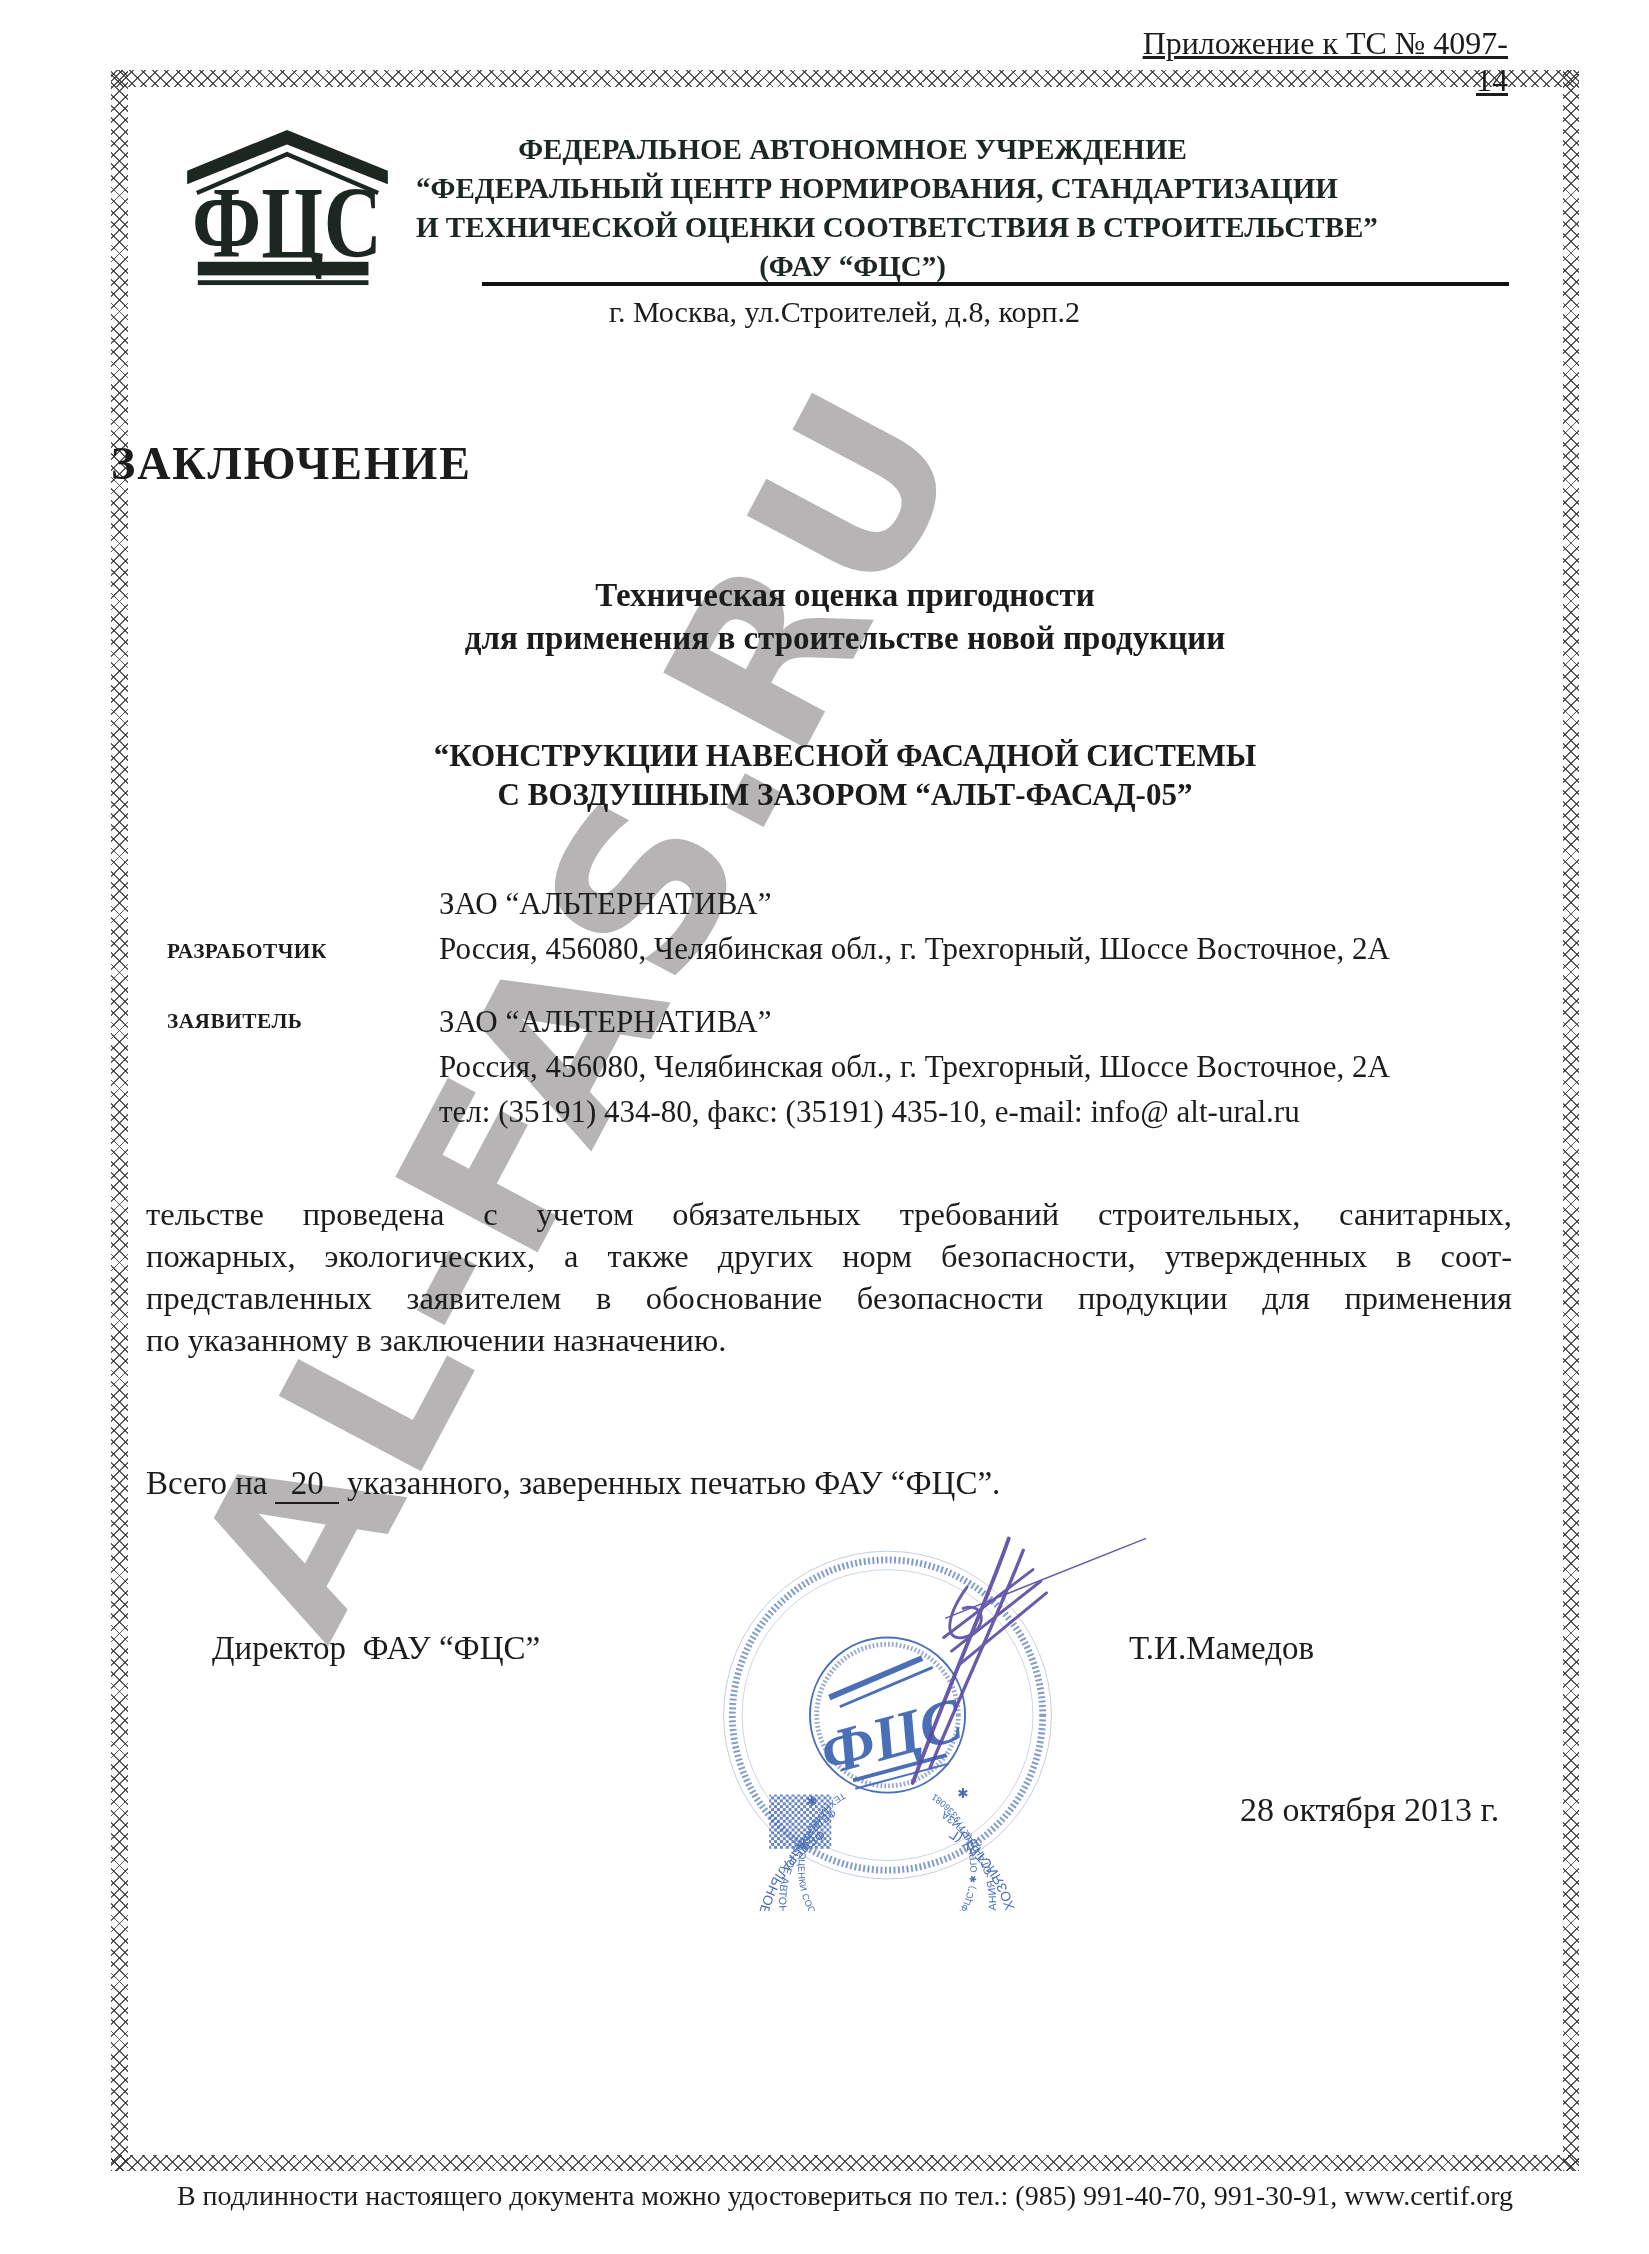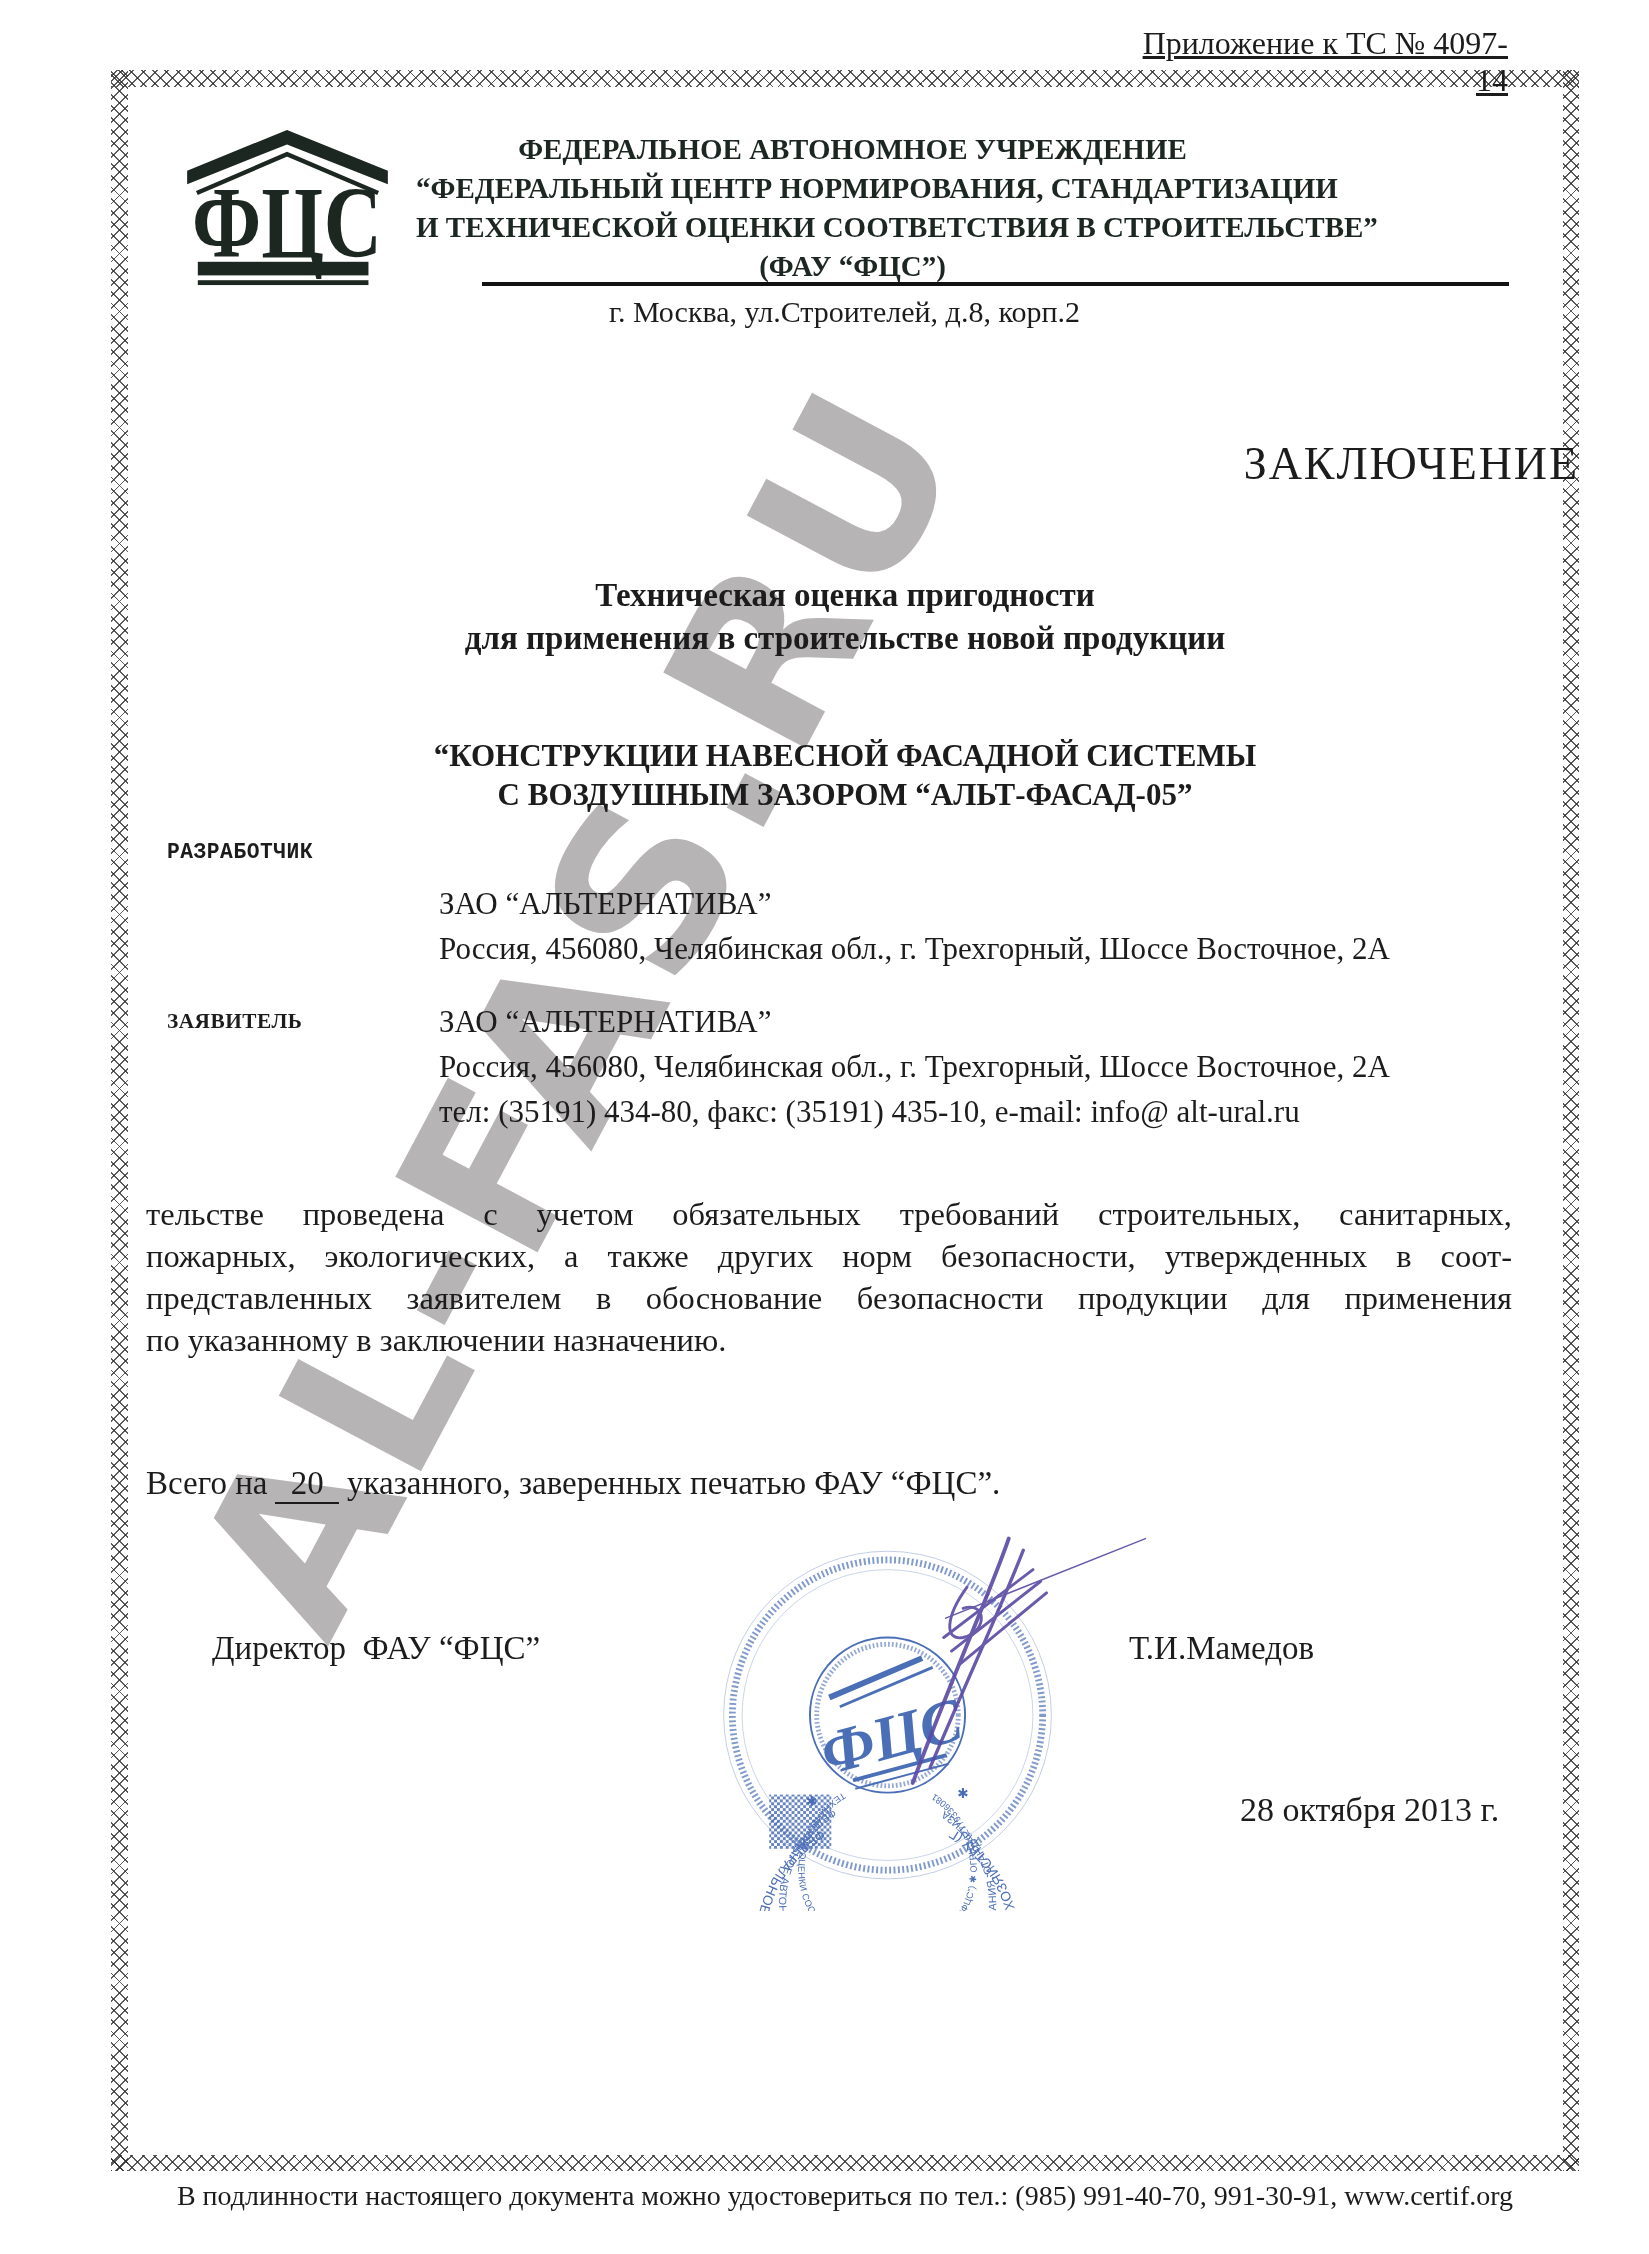--- a/index.html
+++ b/index.html
@@ -38,22 +38,22 @@
     color:#b3b0b0; opacity:.95; z-index:2; white-space:nowrap;
   }
 
   .logo { left:185px; top:128px; z-index:5; }
 
   .org-block { left:408px; top:130px; width:873px; text-align:center; z-index:5;margin-left:8px; }
   .org-line { font-weight:bold; font-size:29px; line-height:39px; color:#1d2722; white-space:nowrap; }
   .hdr-divider { left:482px; top:282px; width:1027px; height:3.9px; background:#121212; z-index:5; }
   .org-address { left:408px; top:295px; width:873px; text-align:center; font-size:30px; z-index:5; }
 
-  .doc-title { left:111px; top:437px; width:1468px; text-align:right;
-    font-size:46px; font-weight:normal; letter-spacing:1.9px; z-index:5; }
+  .doc-title { left:111px; top:437px; width:1468px; text-align:left;
+    font-size:46px; font-weight:bold; letter-spacing:1.9px; z-index:5; }
 
   .subtitle { left:111px; top:574px; width:1468px; text-align:center; z-index:5; }
   .subtitle div { font-size:33px; font-weight:bold; line-height:43px; }
 
   .product { left:111px; top:736px; width:1468px; text-align:center; z-index:5; }
   .product div { font-size:31px; font-weight:bold; line-height:39px; }
 
   .party-label { left:167px; font-size:21.3px; font-weight:bold; letter-spacing:0.5px; z-index:5; }
   .party-value { left:439px; width:1087px; font-size:31px; line-height:45px; z-index:5; }
 
@@ -108,21 +108,21 @@
 <div class="abs subtitle">
   <div>Техническая оценка пригодности</div>
   <div>для применения в строительстве новой продукции</div>
 </div>
 
 <div class="abs product">
   <div>“КОНСТРУКЦИИ НАВЕСНОЙ ФАСАДНОЙ СИСТЕМЫ</div>
   <div>С ВОЗДУШНЫМ ЗАЗОРОМ “АЛЬТ-ФАСАД-05”</div>
 </div>
 
-<div class="abs party-label" style="top:840px;font-family:Liberation Mono, monospace;">РАЗРАБОТЧИК</div>
+<div class="abs party-label" style="top:939px;">РАЗРАБОТЧИК</div>
 <div class="abs party-value" style="top:881px;">
   <div>ЗАО “АЛЬТЕРНАТИВА”</div>
   <div>Россия, 456080, Челябинская обл., г. Трехгорный, Шоссе Восточное, 2А</div>
 </div>
 
 <div class="abs party-label" style="top:1009px;">ЗАЯВИТЕЛЬ</div>
 <div class="abs party-value" style="top:999px;">
   <div>ЗАО “АЛЬТЕРНАТИВА”</div>
   <div>Россия, 456080, Челябинская обл., г. Трехгорный, Шоссе Восточное, 2А</div>
   <div>тел:  (35191) 434-80, факс: (35191) 435-10, e-mail: info@ alt-ural.ru</div>

